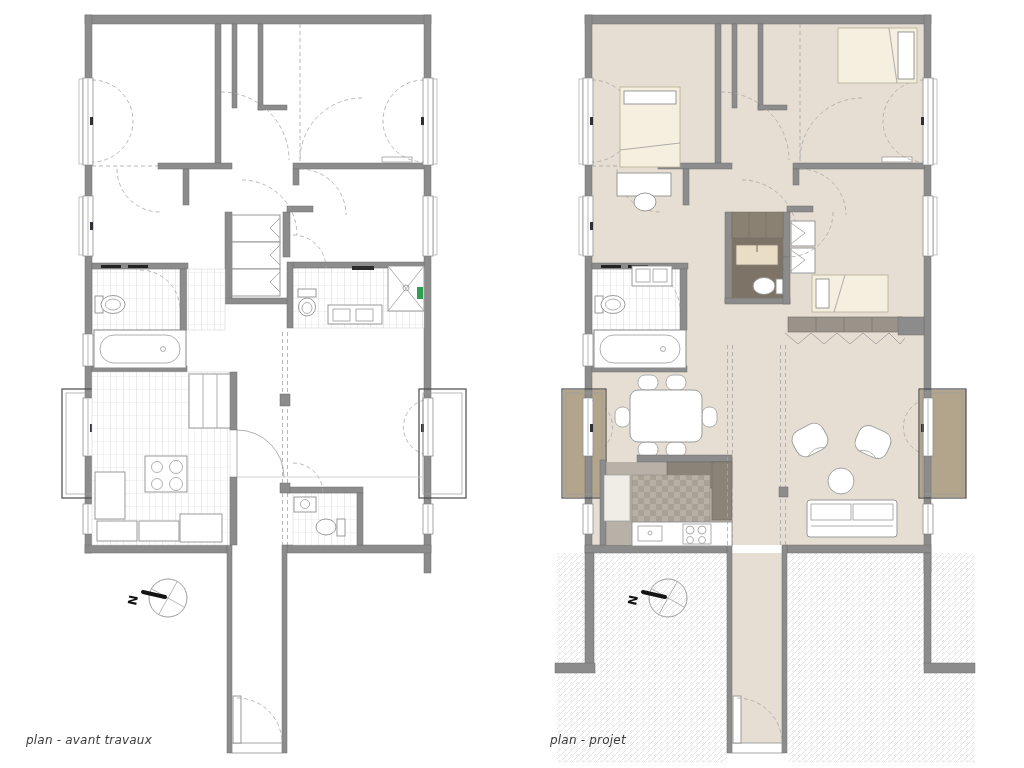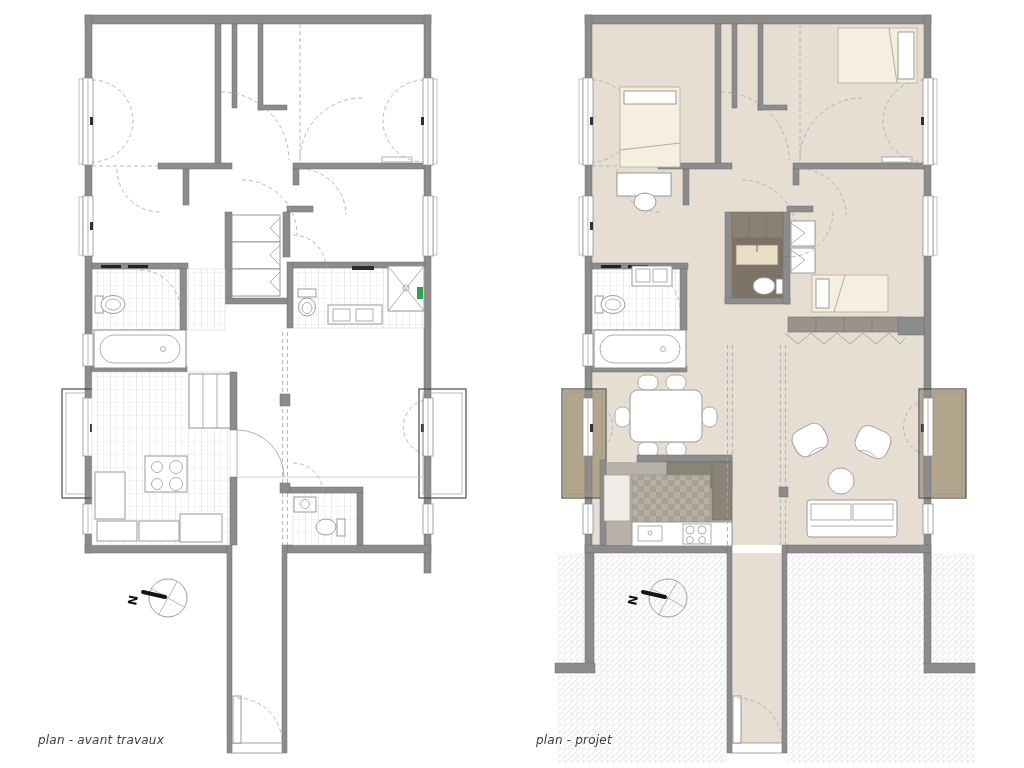--- a/index.html
+++ b/index.html
@@ -331,15 +331,15 @@
   <line class="dash" x1="280.5" y1="345" x2="280.5" y2="545"></line>
   <line class="dash" x1="285.5" y1="345" x2="285.5" y2="545"></line>
   <rect class="w" x="279" y="487" width="9" height="10"></rect>
   <g>
     <use href="#compass" transform="translate(168,598)"></use>
     <text class="ntxt" transform="translate(136,606) rotate(-78)">N</text>
   </g>
 </g>
 </svg>
 
-<div class="plan-label" style="left:38px;top:733px">plan - avant travaux</div>
-<div class="plan-label" style="left:536px;top:733px">plan - projet</div>
+<div class="plan-label" style="left:26px;top:733px">plan - avant travaux</div>
+<div class="plan-label" style="left:550px;top:733px">plan - projet</div>
 </div>
 
 </body></html>

